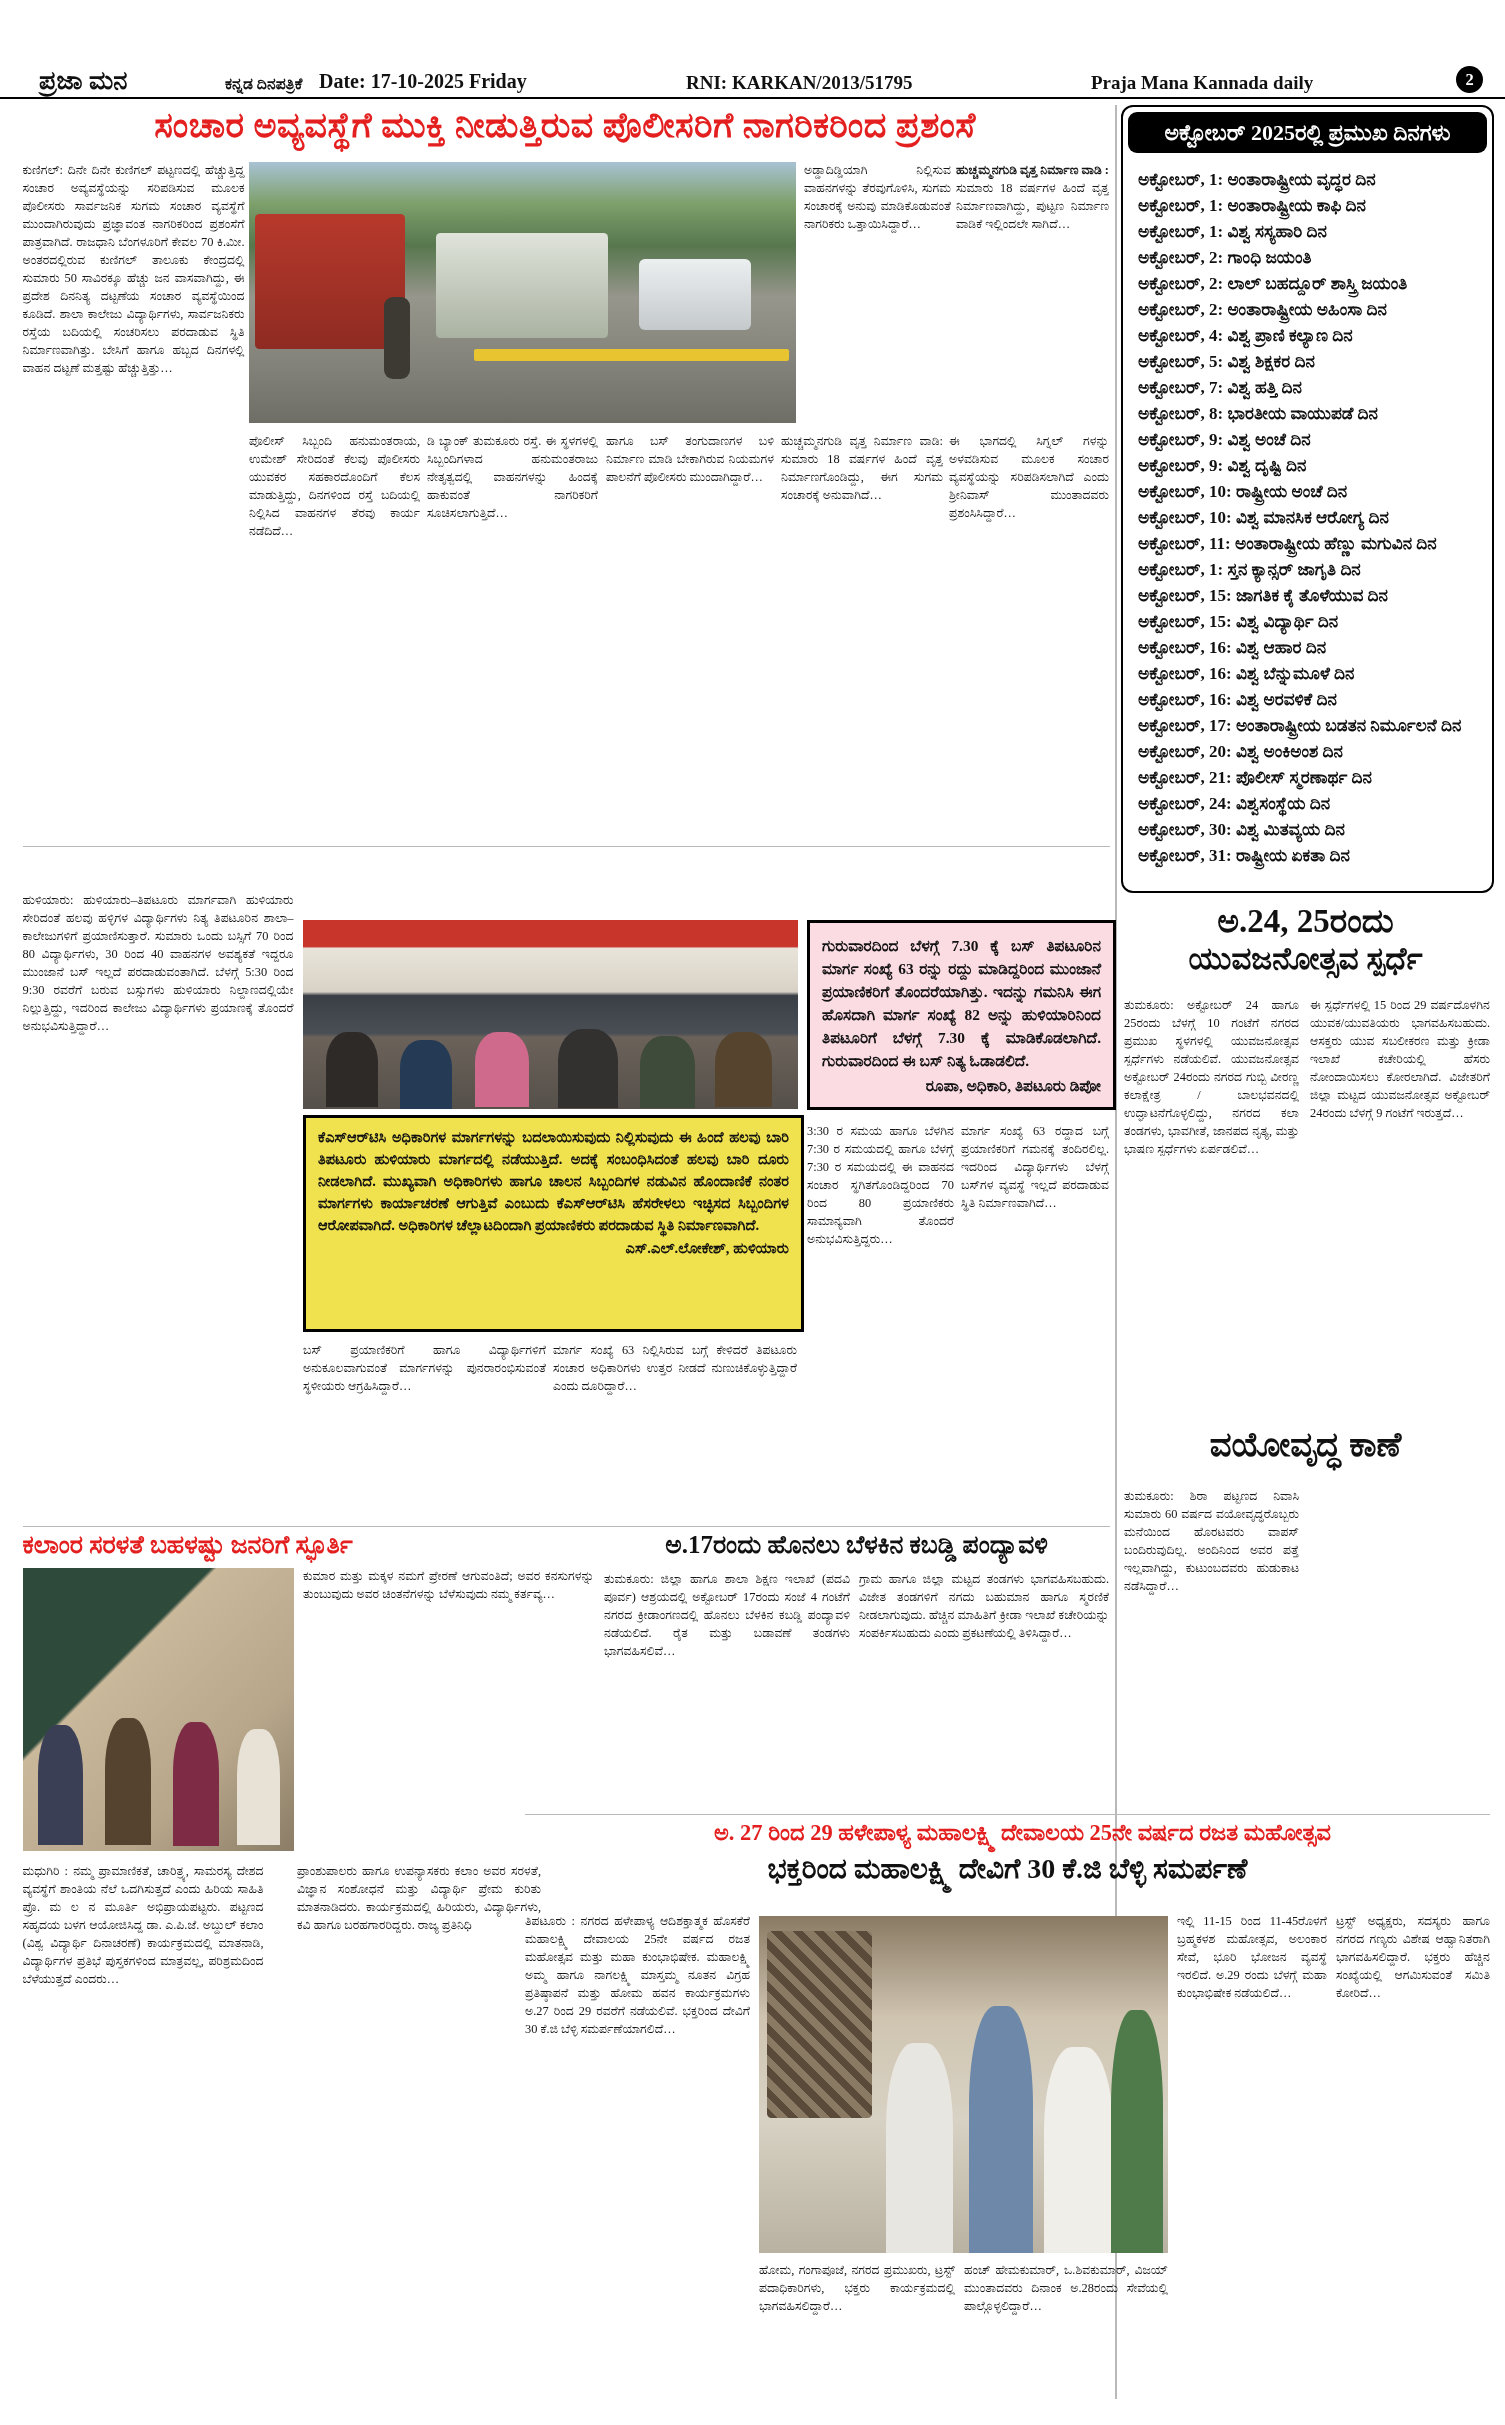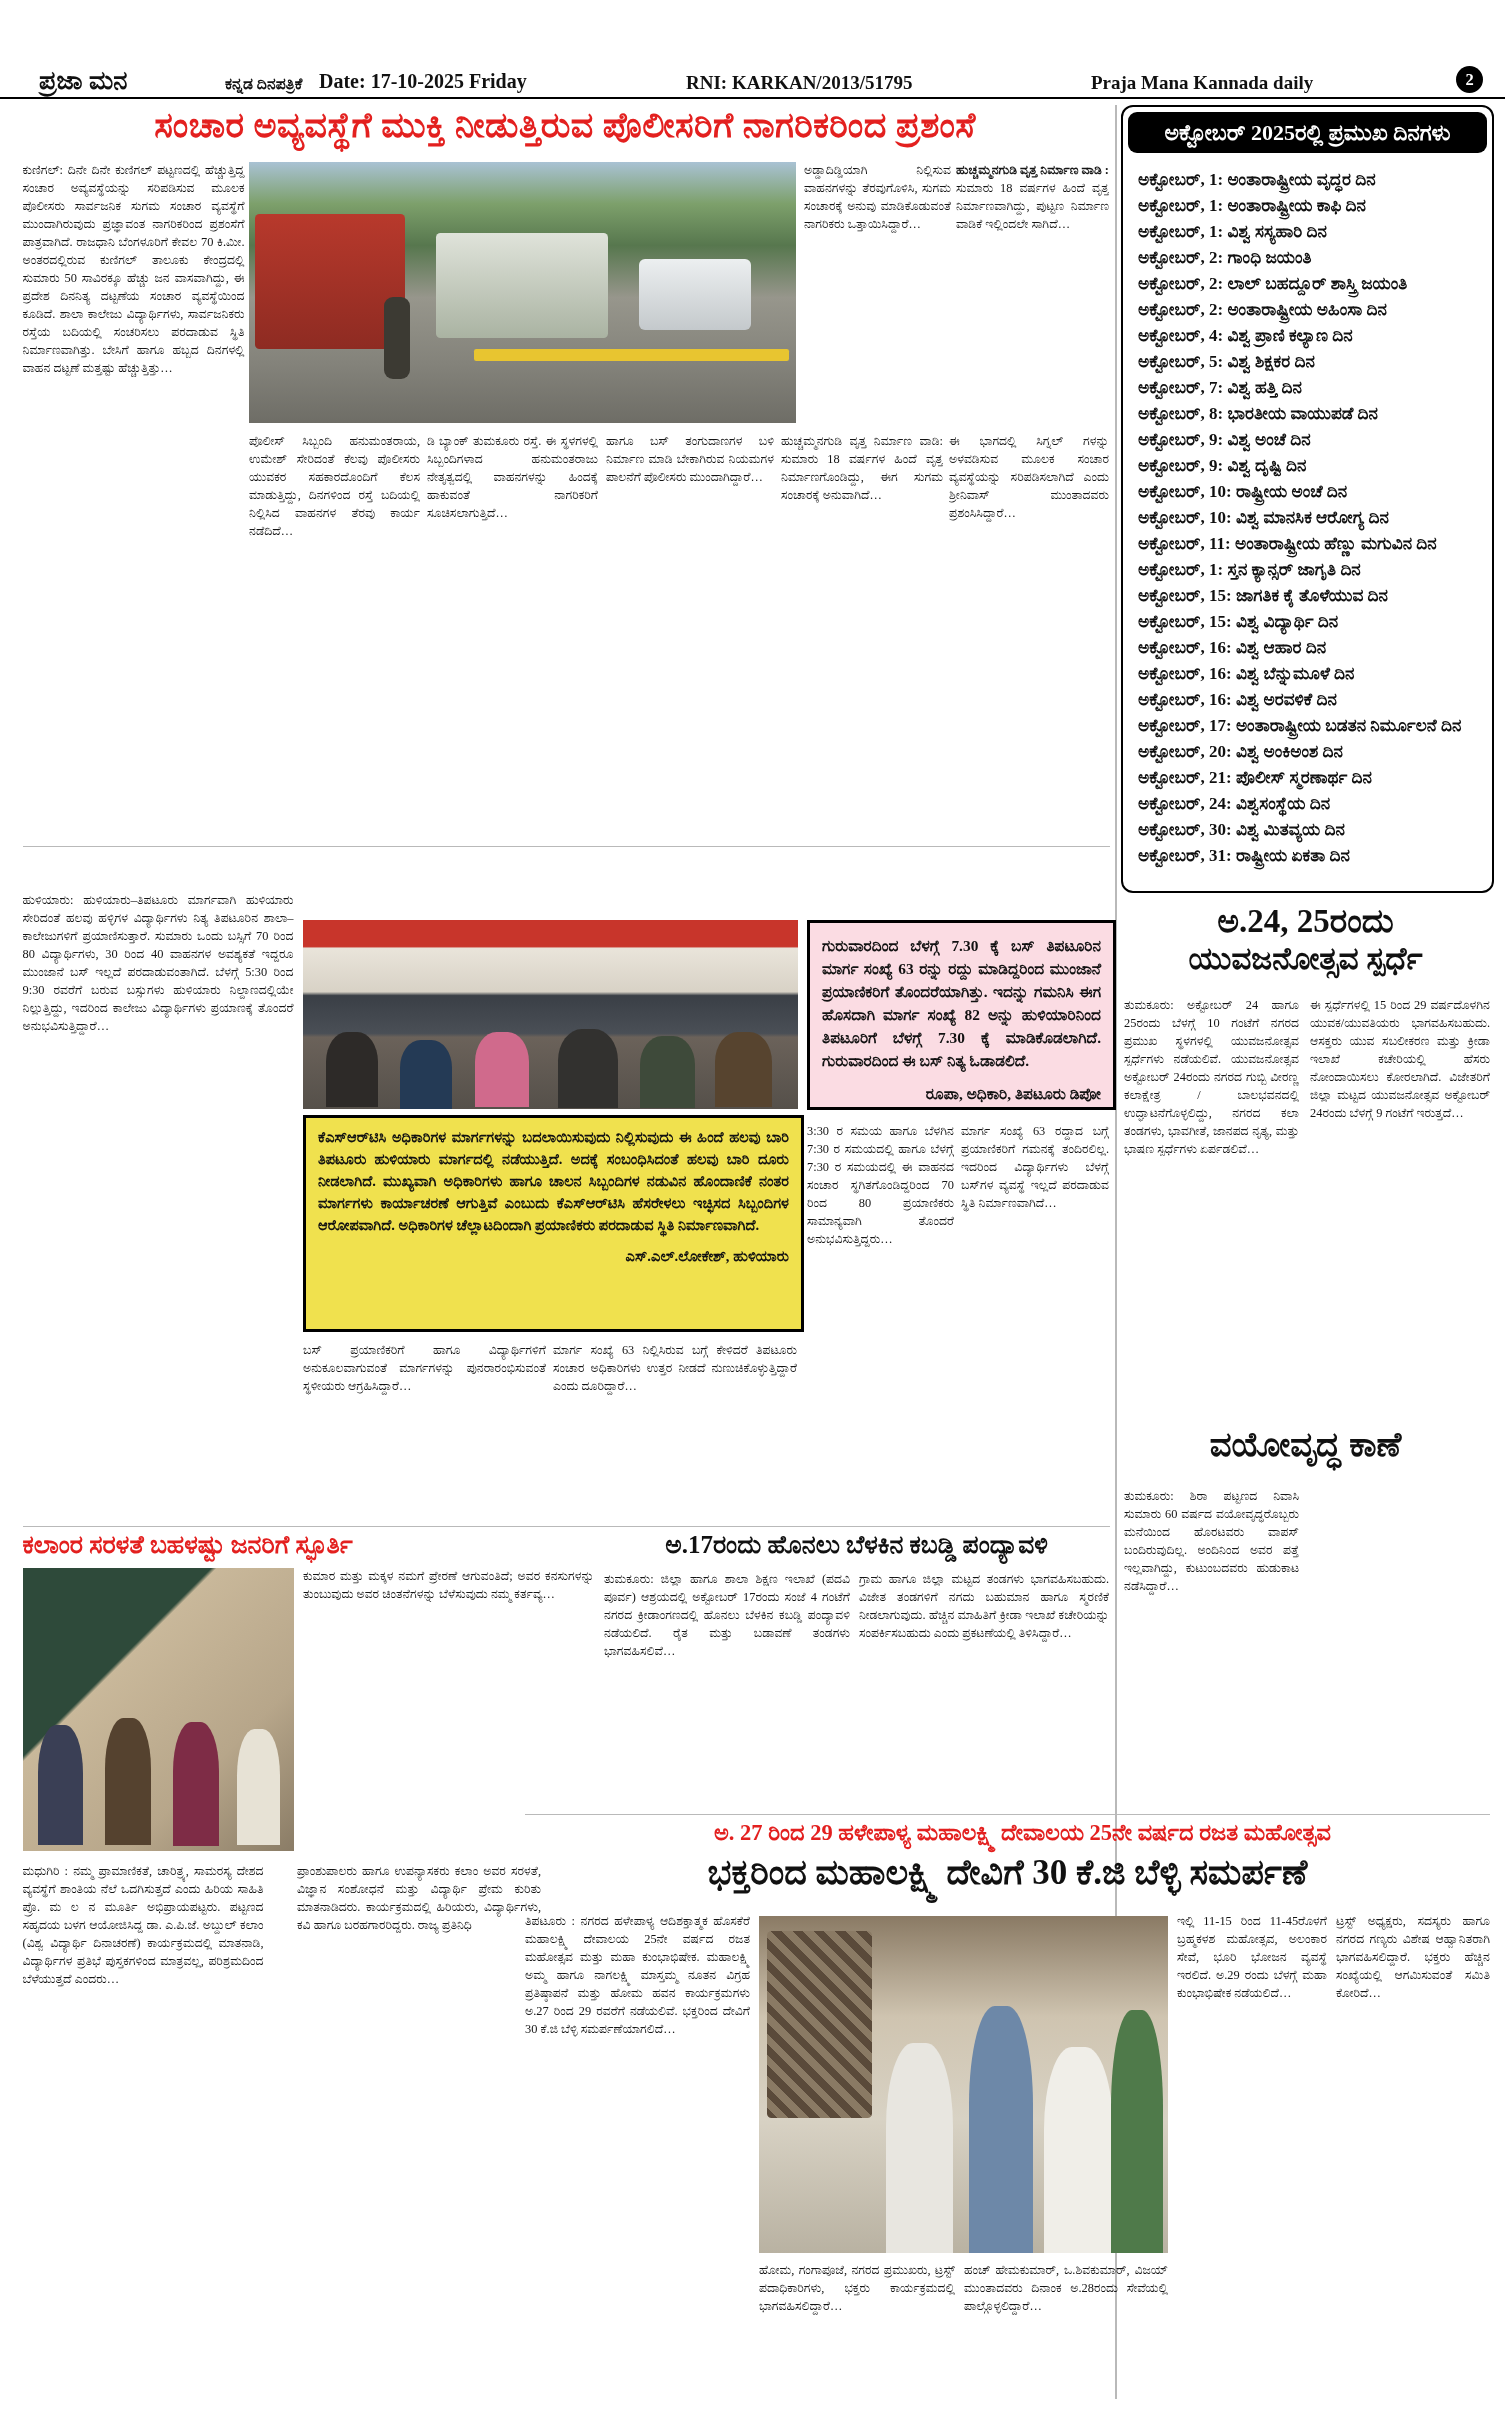--- a/index.html
+++ b/index.html
@@ -16,21 +16,21 @@
   .head-xl{font-weight:700;font-size:28px;line-height:1.15;}
   .head-lg{font-weight:700;font-size:25px;line-height:1.15;}
   .days-box{border:2.2px solid #000;border-radius:12px;background:#fff;}
   .days-title{background:#000;color:#fff;border-radius:9px;font-weight:700;font-size:22px;
               text-align:center;padding:7.5px 4.5px;margin:5.2px;}
   .days-list{padding:9px 6px 6px 15px;font-size:17px;font-weight:600;line-height:26px;}
   .quote-pink{border:3px solid #000;background:#fbdce3;padding:10.5px 12px;font-size:15.4px;
               font-weight:700;line-height:1.5;text-align:justify;}
   .quote-yellow{border:3px solid #000;background:#f0e14e;padding:9px 12px;font-size:14.6px;
               font-weight:700;line-height:1.5;text-align:justify;}
-  .byline{display:block;text-align:right;font-weight:700;margin-top:10px;}
+  .byline{display:block;text-align:right;font-weight:700;margin-top:2px;}
   .photo{overflow:hidden;}
   .badge{width:27px;height:27px;border-radius:50%;background:#000;color:#fff;font-weight:700;
          font-size:16.5px;display:flex;align-items:center;justify-content:center;}
 </style>
 </head>
 <body>
 
 <div id="page">
 
   <div class="abs" style="left:39px;top:66px;width:240px;">
@@ -150,21 +150,21 @@
     <div class="abs" style="left:82px;top:150px;width:46px;height:127px;background:#55422f;border-radius:40% 40% 0 0;"></div>
     <div class="abs" style="left:150px;top:154px;width:46px;height:124px;background:#7e2c46;border-radius:40% 40% 0 0;"></div>
     <div class="abs" style="left:214px;top:161px;width:43px;height:116px;background:#e7e2d5;border-radius:40% 40% 0 0;"></div>
   </div>
   <div class="abs col" style="left:303px;top:1568px;width:291px;height:247px;">ಕುಮಾರ ಮತ್ತು ಮಕ್ಕಳ ನಮಗೆ ಪ್ರೇರಣೆ ಆಗುವಂತಿದೆ; ಅವರ ಕನಸುಗಳನ್ನು ತುಂಬುವುದು ಅವರ ಚಿಂತನೆಗಳನ್ನು ಬೆಳೆಸುವುದು ನಮ್ಮ ಕರ್ತವ್ಯ…</div>
 
   <div class="abs col" style="left:604px;top:1571px;width:246px;height:241px;">ತುಮಕೂರು: ಜಿಲ್ಲಾ ಹಾಗೂ ಶಾಲಾ ಶಿಕ್ಷಣ ಇಲಾಖೆ (ಪದವಿ ಪೂರ್ವ) ಆಶ್ರಯದಲ್ಲಿ ಅಕ್ಟೋಬರ್ 17ರಂದು ಸಂಜೆ 4 ಗಂಟೆಗೆ ನಗರದ ಕ್ರೀಡಾಂಗಣದಲ್ಲಿ ಹೊನಲು ಬೆಳಕಿನ ಕಬಡ್ಡಿ ಪಂದ್ಯಾವಳಿ ನಡೆಯಲಿದೆ. ರೈತ ಮತ್ತು ಬಡಾವಣೆ ತಂಡಗಳು ಭಾಗವಹಿಸಲಿವೆ…</div>
   <div class="abs col" style="left:859px;top:1571px;width:250px;height:241px;">ಗ್ರಾಮ ಹಾಗೂ ಜಿಲ್ಲಾ ಮಟ್ಟದ ತಂಡಗಳು ಭಾಗವಹಿಸಬಹುದು. ವಿಜೇತ ತಂಡಗಳಿಗೆ ನಗದು ಬಹುಮಾನ ಹಾಗೂ ಸ್ಮರಣಿಕೆ ನೀಡಲಾಗುವುದು. ಹೆಚ್ಚಿನ ಮಾಹಿತಿಗೆ ಕ್ರೀಡಾ ಇಲಾಖೆ ಕಚೇರಿಯನ್ನು ಸಂಪರ್ಕಿಸಬಹುದು ಎಂದು ಪ್ರಕಟಣೆಯಲ್ಲಿ ತಿಳಿಸಿದ್ದಾರೆ…</div>
 
   <div class="abs red center" style="left:555px;top:1820px;width:935px;font-size:22.5px;font-weight:700;">ಅ. 27 ರಿಂದ 29 ಹಳೇಪಾಳ್ಯ ಮಹಾಲಕ್ಷ್ಮಿ ದೇವಾಲಯ 25ನೇ ವರ್ಷದ ರಜತ ಮಹೋತ್ಸವ</div>
-  <div class="abs center" style="left:525px;top:1853px;width:965px;font-size:35px;font-weight:700;">ಭಕ್ತರಿಂದ ಮಹಾಲಕ್ಷ್ಮಿ ದೇವಿಗೆ 30 ಕೆ.ಜಿ ಬೆಳ್ಳಿ ಸಮರ್ಪಣೆ</div>
+  <div class="abs center" style="left:525px;top:1853px;width:965px;font-size:28px;font-weight:700;">ಭಕ್ತರಿಂದ ಮಹಾಲಕ್ಷ್ಮಿ ದೇವಿಗೆ 30 ಕೆ.ಜಿ ಬೆಳ್ಳಿ ಸಮರ್ಪಣೆ</div>
 
   <div class="abs col" style="left:22.5px;top:1863px;width:241px;height:529px;">ಮಧುಗಿರಿ : ನಮ್ಮ ಪ್ರಾಮಾಣಿಕತೆ, ಚಾರಿತ್ರ್ಯ, ಸಾಮರಸ್ಯ ದೇಶದ ವ್ಯವಸ್ಥೆಗೆ ಶಾಂತಿಯ ನೆಲೆ ಒದಗಿಸುತ್ತದೆ ಎಂದು ಹಿರಿಯ ಸಾಹಿತಿ ಪ್ರೊ. ಮ ಲ ನ ಮೂರ್ತಿ ಅಭಿಪ್ರಾಯಪಟ್ಟರು. ಪಟ್ಟಣದ ಸಹೃದಯ ಬಳಗ ಆಯೋಜಿಸಿದ್ದ ಡಾ. ಎ.ಪಿ.ಜೆ. ಅಬ್ದುಲ್ ಕಲಾಂ (ವಿಶ್ವ ವಿದ್ಯಾರ್ಥಿ ದಿನಾಚರಣೆ) ಕಾರ್ಯಕ್ರಮದಲ್ಲಿ ಮಾತನಾಡಿ, ವಿದ್ಯಾರ್ಥಿಗಳ ಪ್ರತಿಭೆ ಪುಸ್ತಕಗಳಿಂದ ಮಾತ್ರವಲ್ಲ, ಪರಿಶ್ರಮದಿಂದ ಬೆಳೆಯುತ್ತದೆ ಎಂದರು…</div>
   <div class="abs col" style="left:273px;top:1863px;width:244px;height:529px;margin-left:24px;">ಪ್ರಾಂಶುಪಾಲರು ಹಾಗೂ ಉಪನ್ಯಾಸಕರು ಕಲಾಂ ಅವರ ಸರಳತೆ, ವಿಜ್ಞಾನ ಸಂಶೋಧನೆ ಮತ್ತು ವಿದ್ಯಾರ್ಥಿ ಪ್ರೇಮ ಕುರಿತು ಮಾತನಾಡಿದರು. ಕಾರ್ಯಕ್ರಮದಲ್ಲಿ ಹಿರಿಯರು, ವಿದ್ಯಾರ್ಥಿಗಳು, ಕವಿ ಹಾಗೂ ಬರಹಗಾರರಿದ್ದರು. ರಾಜ್ಯ ಪ್ರತಿನಿಧಿ</div>
 
   <div class="abs col" style="left:525px;top:1913px;width:225px;height:480px;">ತಿಪಟೂರು : ನಗರದ ಹಳೇಪಾಳ್ಯ ಆದಿಶಕ್ತಾತ್ಮಕ ಹೊಸಕೆರೆ ಮಹಾಲಕ್ಷ್ಮಿ ದೇವಾಲಯ 25ನೇ ವರ್ಷದ ರಜತ ಮಹೋತ್ಸವ ಮತ್ತು ಮಹಾ ಕುಂಭಾಭಿಷೇಕ. ಮಹಾಲಕ್ಷ್ಮಿ ಅಮ್ಮ ಹಾಗೂ ನಾಗಲಕ್ಷ್ಮಿ ಮಾಸ್ತಮ್ಮ ನೂತನ ವಿಗ್ರಹ ಪ್ರತಿಷ್ಠಾಪನೆ ಮತ್ತು ಹೋಮ ಹವನ ಕಾರ್ಯಕ್ರಮಗಳು ಅ.27 ರಿಂದ 29 ರವರೆಗೆ ನಡೆಯಲಿವೆ. ಭಕ್ತರಿಂದ ದೇವಿಗೆ 30 ಕೆ.ಜಿ ಬೆಳ್ಳಿ ಸಮರ್ಪಣೆಯಾಗಲಿದೆ…</div>
 
   <div class="abs photo" style="left:759px;top:1916px;width:409px;height:337px;
        background:linear-gradient(180deg,#8a7a64 0%,#cfc4b0 30%,#d8d2c4 60%,#b9b2a2 100%);">
     <div class="abs" style="left:7.5px;top:15px;width:105px;height:187px;background:repeating-linear-gradient(45deg,#5a4a3a 0 7.5px,#8a7a64 7.5px 15px);border-radius:4.5px;"></div>
     <div class="abs" style="left:127px;top:127px;width:67px;height:210px;background:#e8e6e0;border-radius:40% 40% 0 0;"></div>

